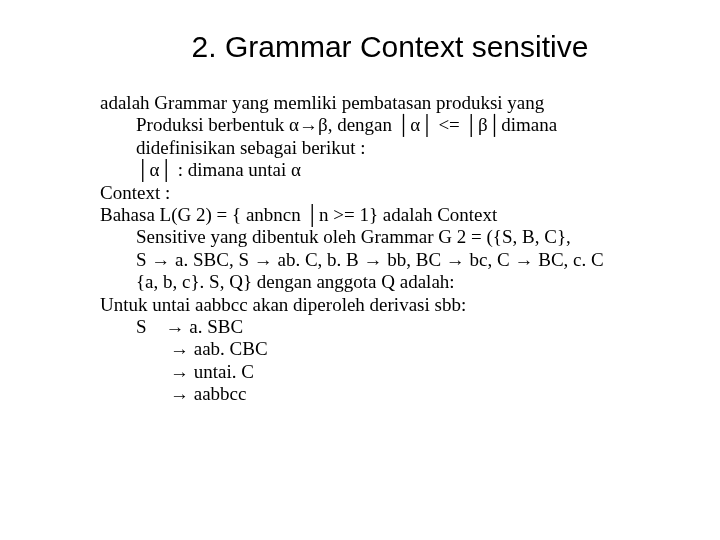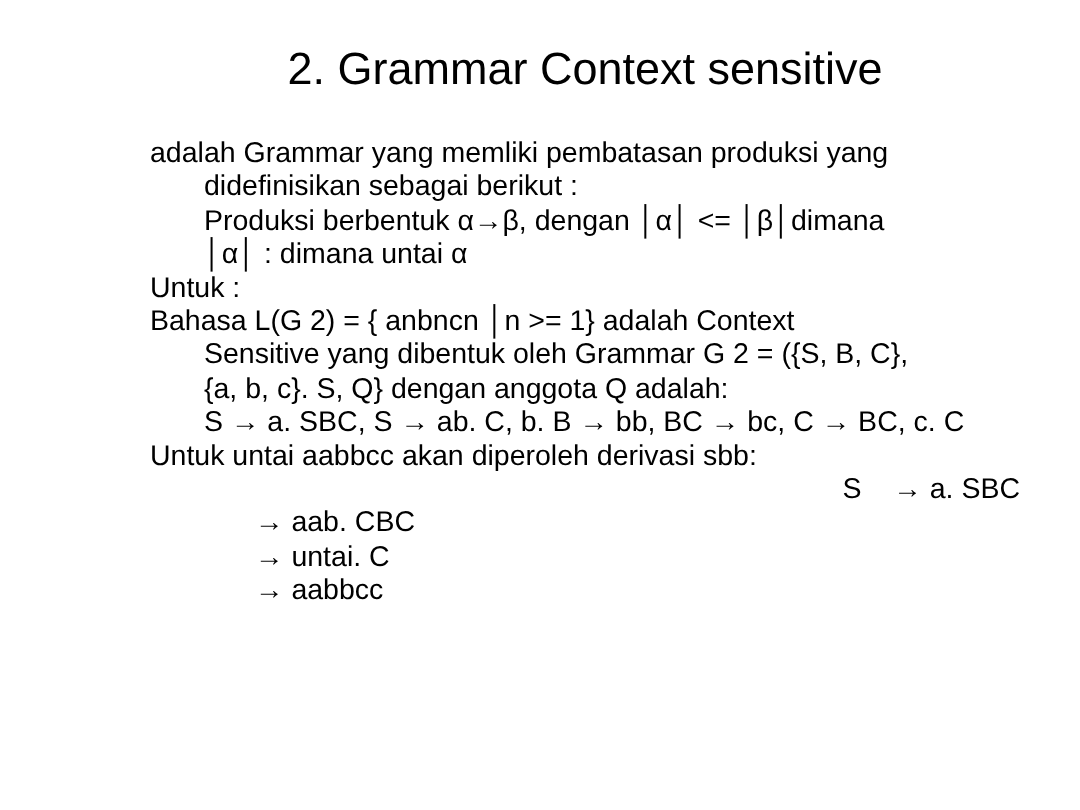--- a/index.html
+++ b/index.html
@@ -24,20 +24,21 @@
     font-weight: normal;
     padding-left: 60px;
   }
   .body {
     font-size: 19px;
     line-height: 1.18;
     padding-left: 60px;
   }
   .p-top {
     margin: 0;
+    font-family: Liberation Serif, serif;
   }
   .indent {
     padding-left: 36px;
   }
   .dindent {
     padding-left: 36px;
   }
   .deriv-first {
     padding-left: 36px;
   }
@@ -46,27 +47,27 @@
   }
 </style>
 </head>
 <body>
 <div class="slide">
 
   <h1 class="title">2. Grammar Context sensitive</h1>
 
   <div class="body">
     <div class="p-top">adalah Grammar yang memliki pembatasan produksi yang</div>
+    <div class="p-top indent">Produksi berbentuk α→β, dengan │α│ &lt;= │β│dimana</div>
     <div class="p-top indent">didefinisikan sebagai berikut :</div>
-    <div class="p-top indent">Produksi berbentuk α→β, dengan │α│ &lt;= │β│dimana</div>
     <div class="p-top indent">│α│ : dimana untai α</div>
-    <div class="p-top">Untuk :</div>
+    <div class="p-top">Context :</div>
     <div class="p-top">Bahasa L(G 2) = { anbncn │n &gt;= 1} adalah Context</div>
     <div class="p-top dindent">Sensitive yang dibentuk oleh Grammar G 2 = ({S, B, C},</div>
+    <div class="p-top dindent">S → a. SBC, S → ab. C, b. B → bb, BC → bc, C → BC, c. C</div>
     <div class="p-top dindent">{a, b, c}. S, Q} dengan anggota Q adalah:</div>
-    <div class="p-top dindent">S → a. SBC, S → ab. C, b. B → bb, BC → bc, C → BC, c. C</div>
     <div class="p-top">Untuk untai aabbcc akan diperoleh derivasi sbb:</div>
-    <div class="p-top deriv-first" style="white-space: pre; text-align: right;">S    → a. SBC</div>
+    <div class="p-top deriv-first" style="white-space: pre;">S    → a. SBC</div>
     <div class="p-top deriv-rest">→ aab. CBC</div>
     <div class="p-top deriv-rest">→ untai. C</div>
     <div class="p-top deriv-rest">→ aabbcc</div>
   </div>
 </div>
 
 </body></html>

